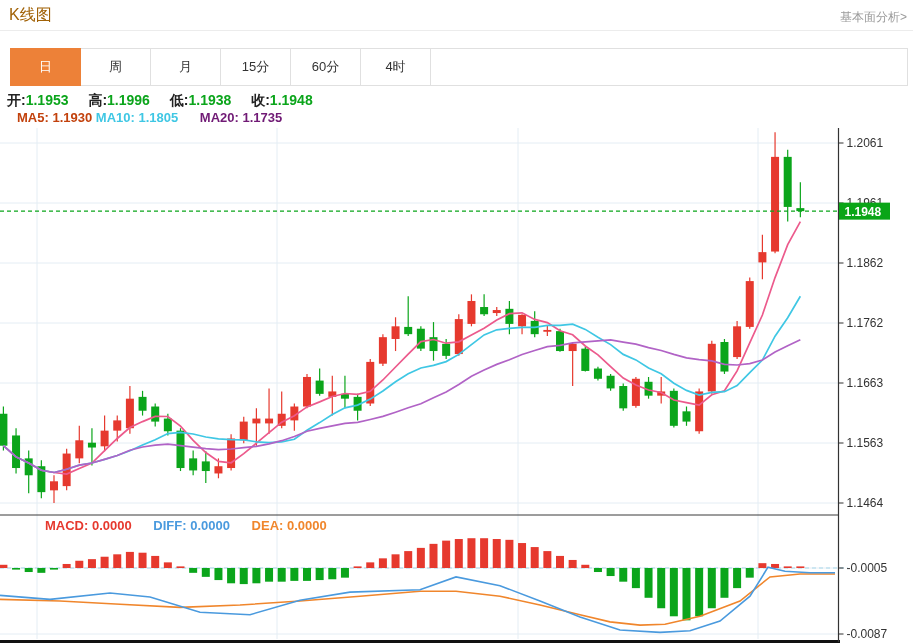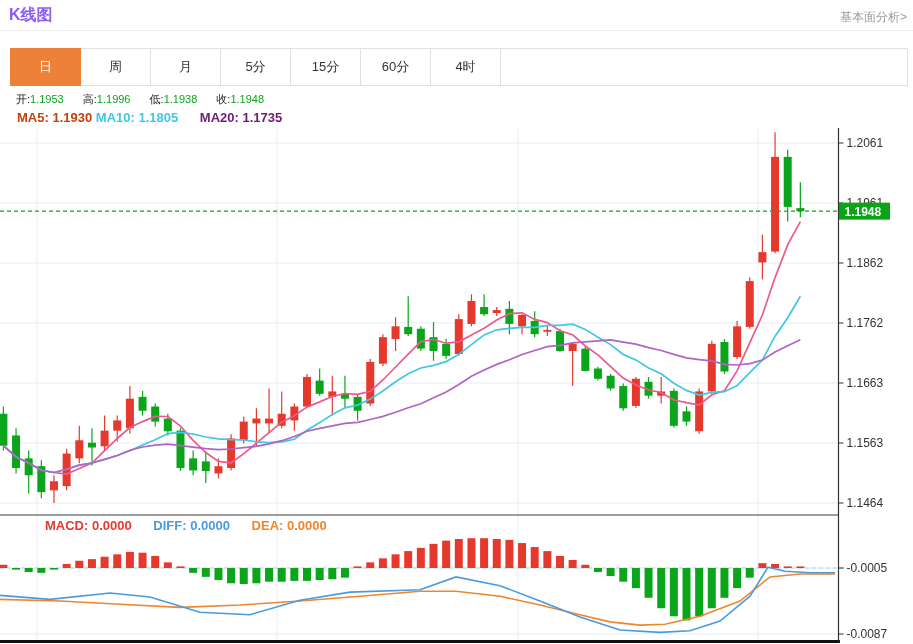--- a/index.html
+++ b/index.html
@@ -1,26 +1,26 @@
 <!DOCTYPE html>
 <html><head>
 <meta charset="utf-8">
 <style>
   html,body{margin:0;padding:0;background:#fff;}
   body{width:913px;height:644px;position:relative;overflow:hidden;
        font-family:"Liberation Sans","DejaVu Sans",sans-serif;color:#333;}
-  .page-title{position:absolute;left:9px;top:5px;font-size:16px;font-weight:bold;color:#8b5cf6;}
+  .page-title{position:absolute;left:9px;top:5px;font-size:16px;font-weight:normal;color:#a16207;}
   .fa-link{position:absolute;right:6px;top:9px;font-size:12px;color:#9a9a9a;text-decoration:none;cursor:pointer;}
   .title-divider{position:absolute;left:0;top:30px;width:913px;height:1px;background:#ececec;}
   .tabbar{position:absolute;left:10px;top:48px;width:898px;height:38px;display:flex;
           border:1px solid #e0e0e0;box-sizing:border-box;background:#fff;}
   .tab{width:70px;height:100%;box-sizing:border-box;display:flex;align-items:center;justify-content:center;
        font-size:13px;color:#333;border-right:1px solid #e0e0e0;cursor:pointer;background:#fff;}
   .tab.active{background:#ed8138;color:#fff;border-right:none;margin:-1px 0 -1px -1px;height:38px;width:71px;}
-  .legend-ohlc{position:absolute;left:16px;top:92px;font-size:11px;font-weight:400;white-space:nowrap;}
+  .legend-ohlc{position:absolute;left:7px;top:92px;font-size:14px;font-weight:700;white-space:nowrap;}
   .legend-ohlc .lbl{color:#222;}
   .legend-ohlc .val{color:#0ba51b;margin-right:16px;}
   .legend-ma{position:absolute;left:17px;top:110px;font-size:13px;font-weight:600;white-space:nowrap;}
   .legend-ma .ma5{color:#c2410c;}
   .legend-ma .ma10{color:#3fc7e4;margin-right:18px;text-align:right;}
   .legend-ma .ma20{color:#701a75;}
   .legend-macd{position:absolute;left:17px;top:518px;font-size:13px;font-weight:600;white-space:nowrap;z-index:3;padding-left:28px;}
   .legend-macd .macd{color:#e6392e;margin-right:18px;}
   .legend-macd .diff{color:#4a9ade;margin-right:18px;}
   .legend-macd .dea{color:#f0862c;}
@@ -30,21 +30,20 @@
 <body>
 
 <div class="page-title">K线图</div>
 <a class="fa-link">基本面分析&gt;</a>
 <div class="title-divider"></div>
 
 <div class="tabbar">
   <div class="tab active">日</div>
   <div class="tab">周</div>
   <div class="tab">月</div>
-  <div class="tab">5分</div>
   <div class="tab">15分</div>
   <div class="tab">60分</div>
   <div class="tab">4时</div>
 </div>
 
 <div class="legend-ohlc">
   <span class="lbl">开:</span><span class="val">1.1953</span>
   <span class="lbl">高:</span><span class="val">1.1996</span>
   <span class="lbl">低:</span><span class="val">1.1938</span>
   <span class="lbl">收:</span><span class="val">1.1948</span>

